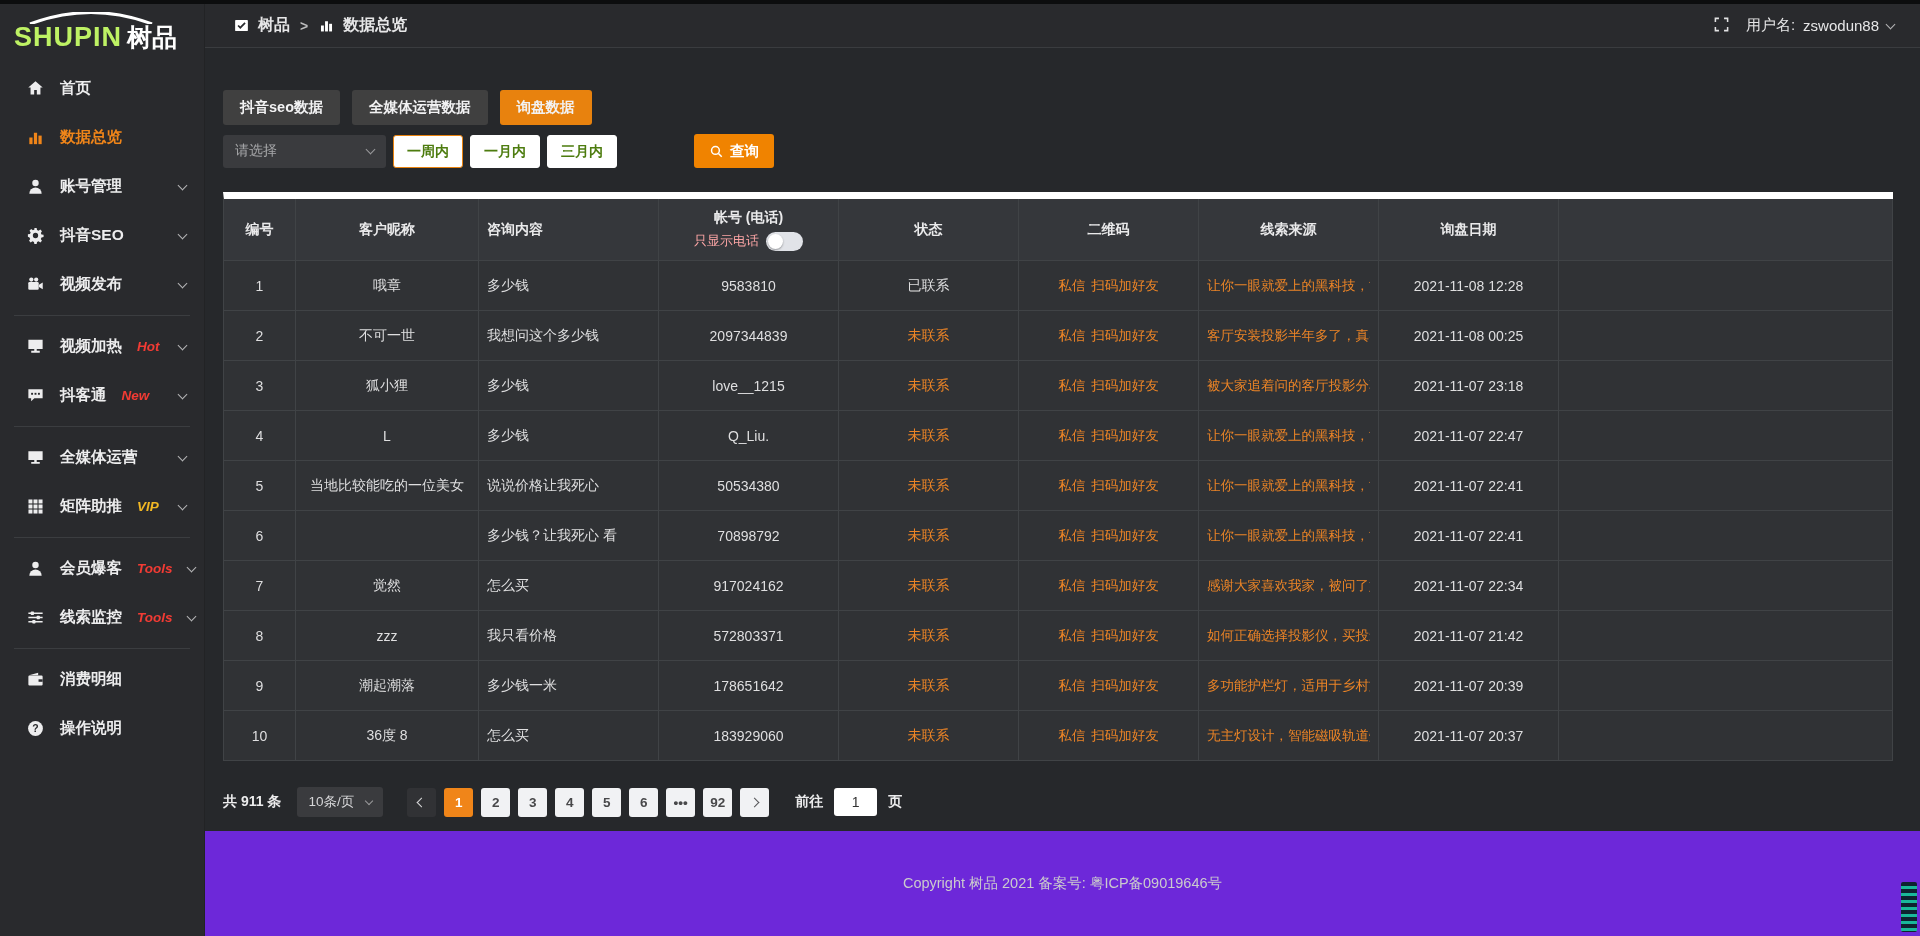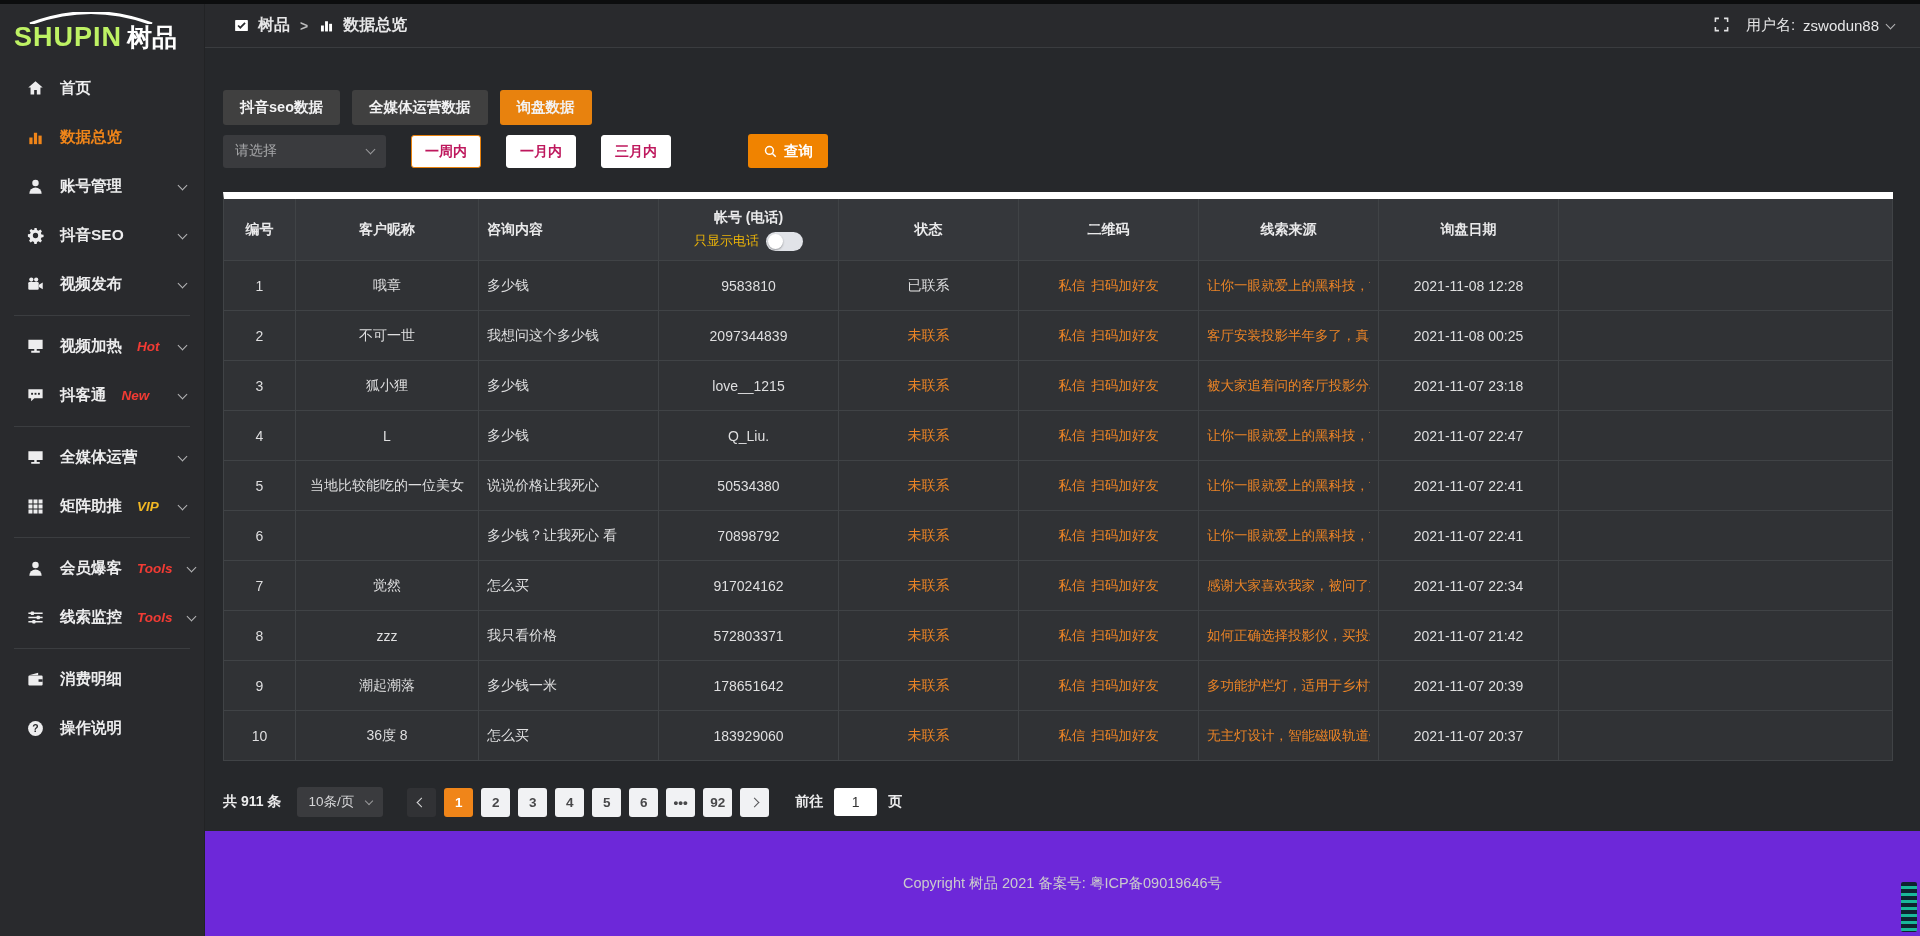--- a/index.html
+++ b/index.html
@@ -46,41 +46,41 @@
   .content { height:783px; flex:none; background:#26282b; padding:0 27px 0 18px; }
   .tab-bar { display:flex; margin-top:42px; }
   .tab { background:#404040; color:#f2f2f3; height:35px; line-height:35px; padding:0 17px;
     border-radius:3px; margin-right:12px; font-size:14.5px; font-weight:600; cursor:pointer; }
   .tab.on { background:#e8820e; }
 
   .filter-row { display:flex; align-items:center; margin-top:9px; }
   .sel { width:163px; height:33px; background:#3a3b3e; border-radius:3px; display:flex;
     align-items:center; padding:0 12px; color:#a6a7a9; font-size:14px; cursor:pointer; }
   .sel .arr { margin-left:auto; border-color:#9a9a9c; }
-  .period { background:#fff; color:#be185d; height:33px; line-height:31px; padding:0 13px;
-    border-radius:3px; margin-left:25px; font-size:14px; border:1px solid #fff;
+  .period { background:#fff; color:#4d7c0f; height:33px; line-height:31px; padding:0 13px;
+    border-radius:3px; margin-left:7px; font-size:14px; border:1px solid #fff;
     font-weight:600; cursor:pointer; }
   .period.on { border:1px solid #e8820e; }
   .btn-query { background:#f08300; color:#fff; height:34px; padding:0 15px; border:none;
     border-radius:3px; margin-left:77px; display:flex; align-items:center; gap:6px;
     font-size:14.5px; font-weight:600; cursor:pointer; }
   .btn-query svg { width:15px; height:15px; stroke:#fff; fill:none; stroke-width:2; }
 
   
   .tbl { margin-top:24px; display:grid;
     grid-template-columns:72px 183px 180px 180px 180px 180px 180px 180px 1fr;
     grid-template-rows:62px repeat(10, 50px);
     border-top:7px solid #ffffff; border-left:1px solid #404346; font-size:14px; }
   .cell { background:#303235; border-right:1px solid #404346; border-bottom:1px solid #404346;
     display:flex; align-items:center; justify-content:center; padding:0 8px; color:#dfdfe0;
     white-space:nowrap; overflow:hidden; }
   .cell.left { justify-content:flex-start; }
   .cell.hd { background:#35373b; font-weight:bold; color:#eaeaeb; }
   .cell.col { flex-direction:column; gap:5px; }
-  .acct2 { display:flex; align-items:center; gap:7px; font-size:13px; font-weight:normal; color:#eab308; }
+  .acct2 { display:flex; align-items:center; gap:7px; font-size:13px; font-weight:normal; color:#fca5a5; }
   .switch { width:37px; height:19px; border-radius:10px; background:#e1e3e8; position:relative;
     cursor:pointer; flex:none; }
   .switch::after { content:''; position:absolute; left:2px; top:2px; width:15px; height:15px;
     border-radius:50%; background:#fff; box-shadow:0 1px 2px rgba(0,0,0,.35); }
   .orange { color:#ec8426; }
   .qr { gap:6px; font-size:13.5px; }
   .lnk { cursor:pointer; }
   .src { font-size:13.5px; max-width:168px; overflow:hidden; }
 
   

